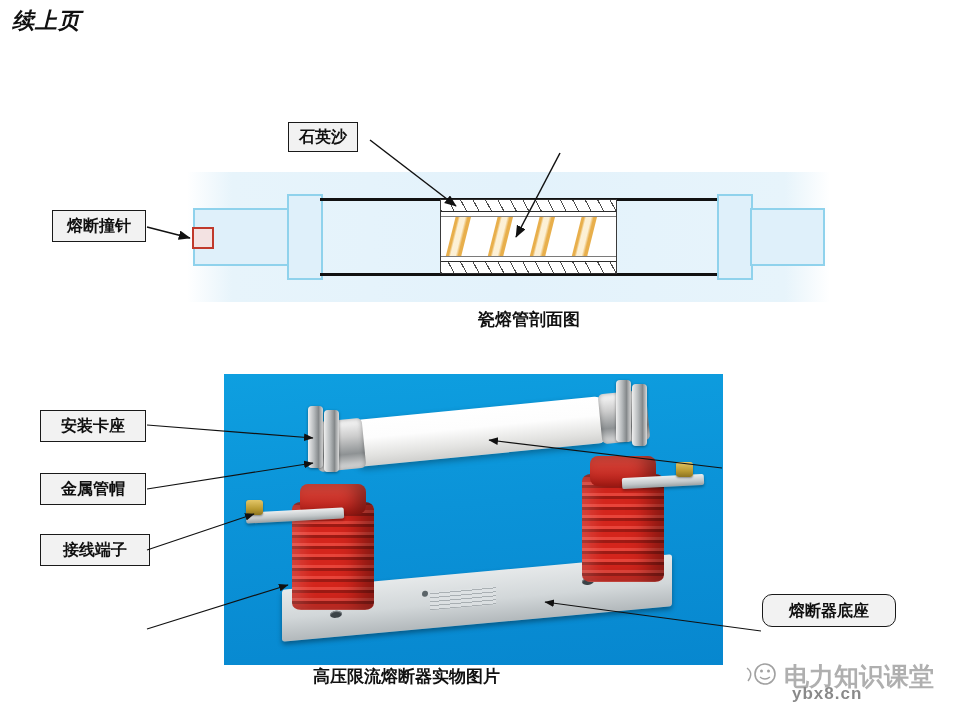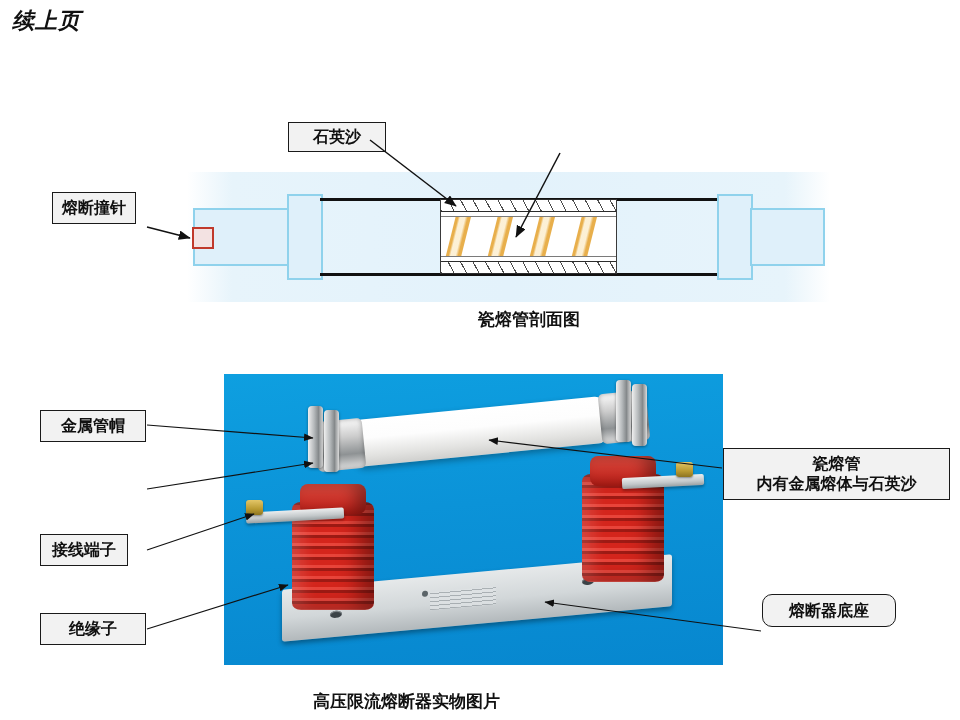--- a/index.html
+++ b/index.html
@@ -307,26 +307,26 @@
       </div>
     </div>
 
     <div class="xs-rect" style="left:530px; top:22px; width:36px; height:86px;"></div>
 
     <div class="xs-rect" style="left:563px; top:36px; width:75px; height:58px;"></div>
   </div>
 
   <div id="striker-box" style="left:192px; top:227px; width:22px; height:22px;"></div>
 
-  <div class="callout" style="left:288px; top:122px; width:98px; height:30px;">
+  <div class="callout" style="left:288px; top:122px; width:70px; height:30px;">
     <span>石英沙</span>
   </div>
 
 
-  <div class="callout" style="left:52px; top:192px; width:84px; height:32px;">
+  <div class="callout" style="left:52px; top:210px; width:94px; height:32px;">
     <span>熔断撞针</span>
   </div>
 
   <div class="caption" style="left:478px; top:308px;">瓷熔管剖面图</div>
 
   <div id="photo">
 
     <div class="ph base-plate">
       <div class="plate-hole" style="left:48px; top:26px;"></div>
       <div class="plate-hole" style="left:300px; top:16px;"></div>
@@ -351,42 +351,38 @@
     <div class="ph metal-cap" style="left:92px; top:46px; transform:rotate(-5.6deg);"></div>
     <div class="ph metal-cap" style="left:376px; top:18px; transform:rotate(-5.6deg);"></div>
 
     <div class="ph clip" style="left:84px; top:32px;"></div>
     <div class="ph clip" style="left:100px; top:36px;"></div>
     <div class="ph clip" style="left:392px; top:6px;"></div>
     <div class="ph clip" style="left:408px; top:10px;"></div>
   </div>
 
   <div class="callout" style="left:40px; top:410px; width:106px; height:32px;">
+    <span>安装卡座</span>
+  </div>
+
+  <div class="callout" style="left:40px; top:473px; width:106px; height:32px;">
     <span>金属管帽</span>
   </div>
 
-
-  <div class="callout" style="left:40px; top:534px; width:88px; height:32px;">
+  <div class="callout" style="left:40px; top:534px; width:110px; height:32px;">
     <span>接线端子</span>
   </div>
 
-  <div class="callout" style="left:40px; top:613px; width:106px; height:32px;">
-    <span>绝缘子</span>
-  </div>
-
-  <div class="callout two-line" style="left:723px; top:448px; width:227px; height:52px;">
-    <span>瓷熔管</span>
-    <span>内有金属熔体与石英沙</span>
-  </div>
+
 
   <div class="callout" style="left:762px; top:594px; width:134px; height:33px;border-radius:10px;">
     <span>熔断器底座</span>
   </div>
 
-  <div class="caption" style="left:313px; top:665px;margin-top:25px;">高压限流熔断器实物图片</div>
+  <div class="caption" style="left:313px; top:665px;">高压限流熔断器实物图片</div>
 
   <svg id="leaders" viewBox="0 0 960 720">
     <defs>
       <marker id="ar" markerWidth="9" markerHeight="9" refX="7.5" refY="3.2" orient="auto" markerUnits="strokeWidth">
         <path d="M0,0 L8,3.2 L0,6.4 z" fill="#111111"></path>
       </marker>
     </defs>
 
     <line x1="370" y1="140" x2="456" y2="206" stroke="#111111" stroke-width="1.5" marker-end="url(#ar)"></line>
 
@@ -400,14 +396,25 @@
 
     <line x1="147" y1="550" x2="254" y2="514" stroke="#111111" stroke-width="1.2" marker-end="url(#ar)"></line>
 
     <line x1="147" y1="629" x2="288" y2="585" stroke="#111111" stroke-width="1.2" marker-end="url(#ar)"></line>
 
     <line x1="722" y1="468" x2="489" y2="440" stroke="#111111" stroke-width="1.2" marker-end="url(#ar)"></line>
 
     <line x1="761" y1="631" x2="545" y2="602" stroke="#111111" stroke-width="1.2" marker-end="url(#ar)"></line>
   </svg>
 
+  <div id="watermark">
+    <svg class="wm-logo" viewBox="0 0 32 26">
+      <circle cx="19" cy="12" r="10" fill="none" stroke="#555" stroke-width="1.6"></circle>
+      <circle cx="15.5" cy="9" r="1.5" fill="#555"></circle>
+      <circle cx="22.5" cy="9" r="1.5" fill="#555"></circle>
+      <path d="M14 15 q5 4 10 0" fill="none" stroke="#555" stroke-width="1.4"></path>
+      <path d="M1 6 q7 5 1 13" fill="none" stroke="#555" stroke-width="1.4"></path>
+    </svg>
+    <div class="wm-text">电力知识课堂</div>
+    <div class="wm-url">ybx8.cn</div>
+  </div>
 
 </div>
 
 </body></html>

